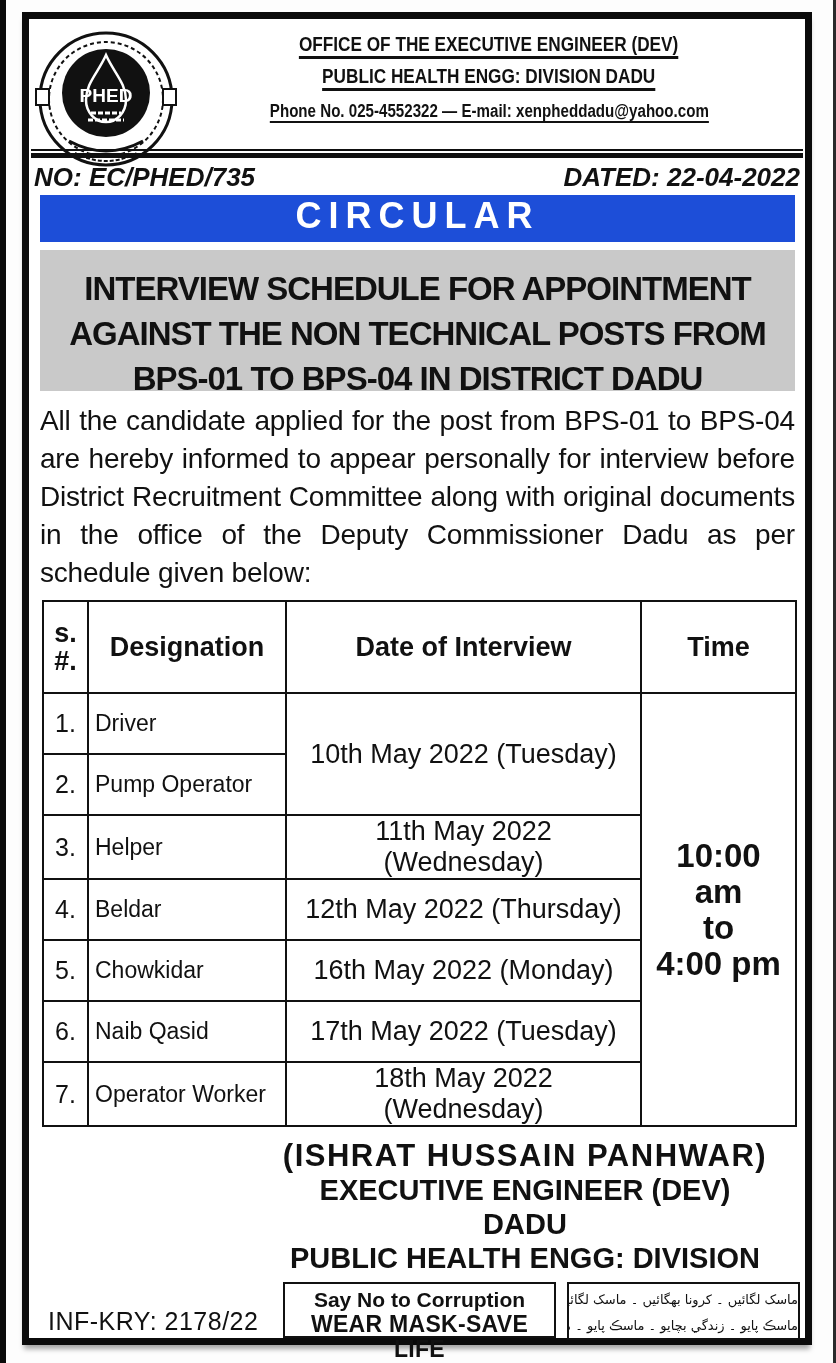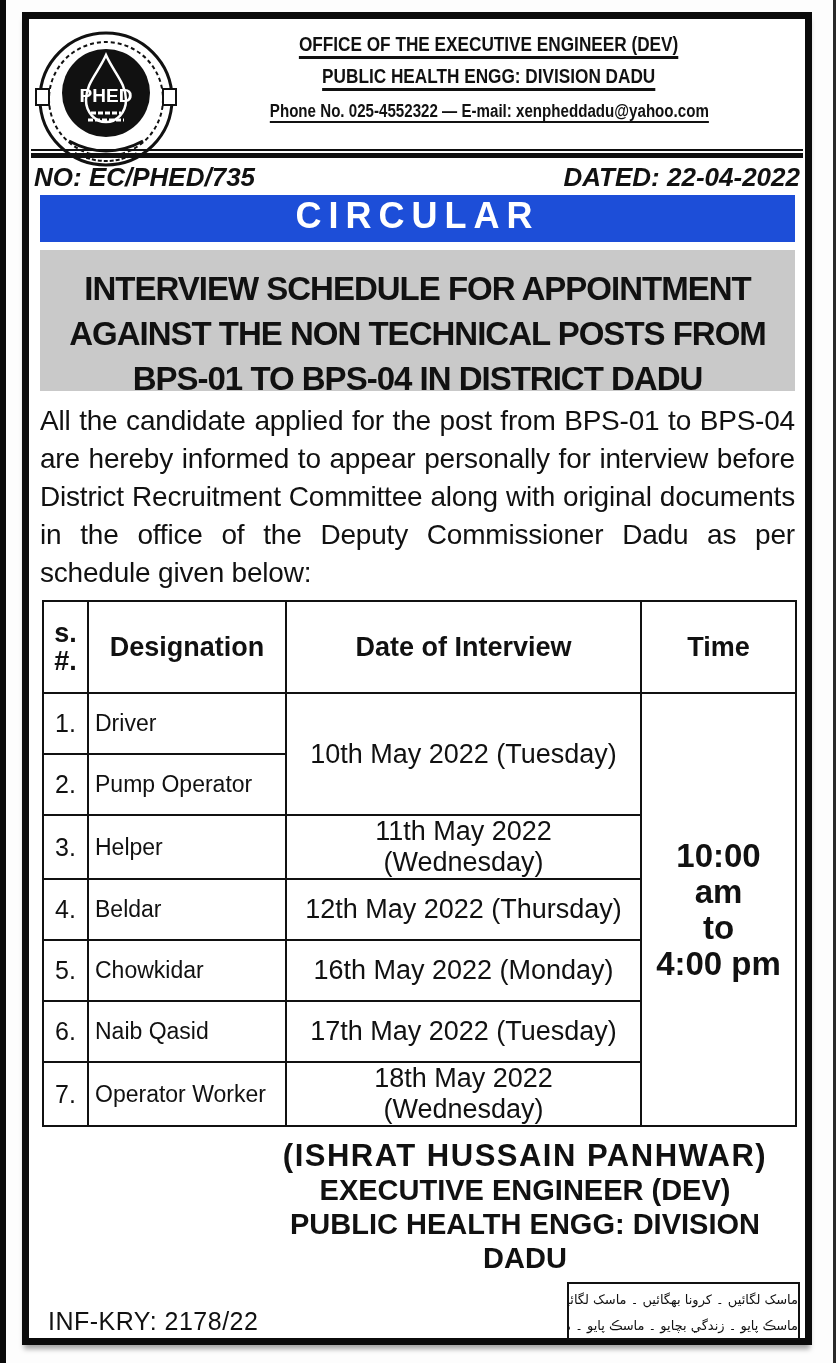--- a/index.html
+++ b/index.html
@@ -183,26 +183,30 @@
         <td class="sno">7.</td>
         <td class="des">Operator Worker</td>
         <td class="date">18th May 2022 (Wednesday)</td>
       </tr>
     </tbody>
       </table>
 
     <div id="sig">
       <div class="sig-name">(ISHRAT HUSSAIN PANHWAR)</div>
       <div class="sig-line">EXECUTIVE ENGINEER (DEV)</div>
+      <div class="sig-line">DADU</div>
       <div class="sig-line">PUBLIC HEALTH ENGG: DIVISION</div>
-      <div class="sig-line">DADU</div>
     </div>
 
     <div id="inf-ref">INF-KRY: 2178/22</div>
 
+    <div id="slogan-box">
+      <div class="slogan1">Say No to Corruption</div>
+      <div class="slogan2">WEAR MASK-SAVE LIFE</div>
+    </div>
 
     <div id="urdu-box">
       <div class="urdu-line" dir="rtl">ماسک لگائیں ۔ کرونا بھگائیں ۔ ماسک لگائیں ۔ محفوظ رہیں</div>
       <div class="urdu-line" dir="rtl">ماسڪ پايو ۔ زندگي بچايو ۔ ماسڪ پايو ۔ محفوظ رهو</div>
     </div>
 
   </div>
 </div>
 
 </body></html>

